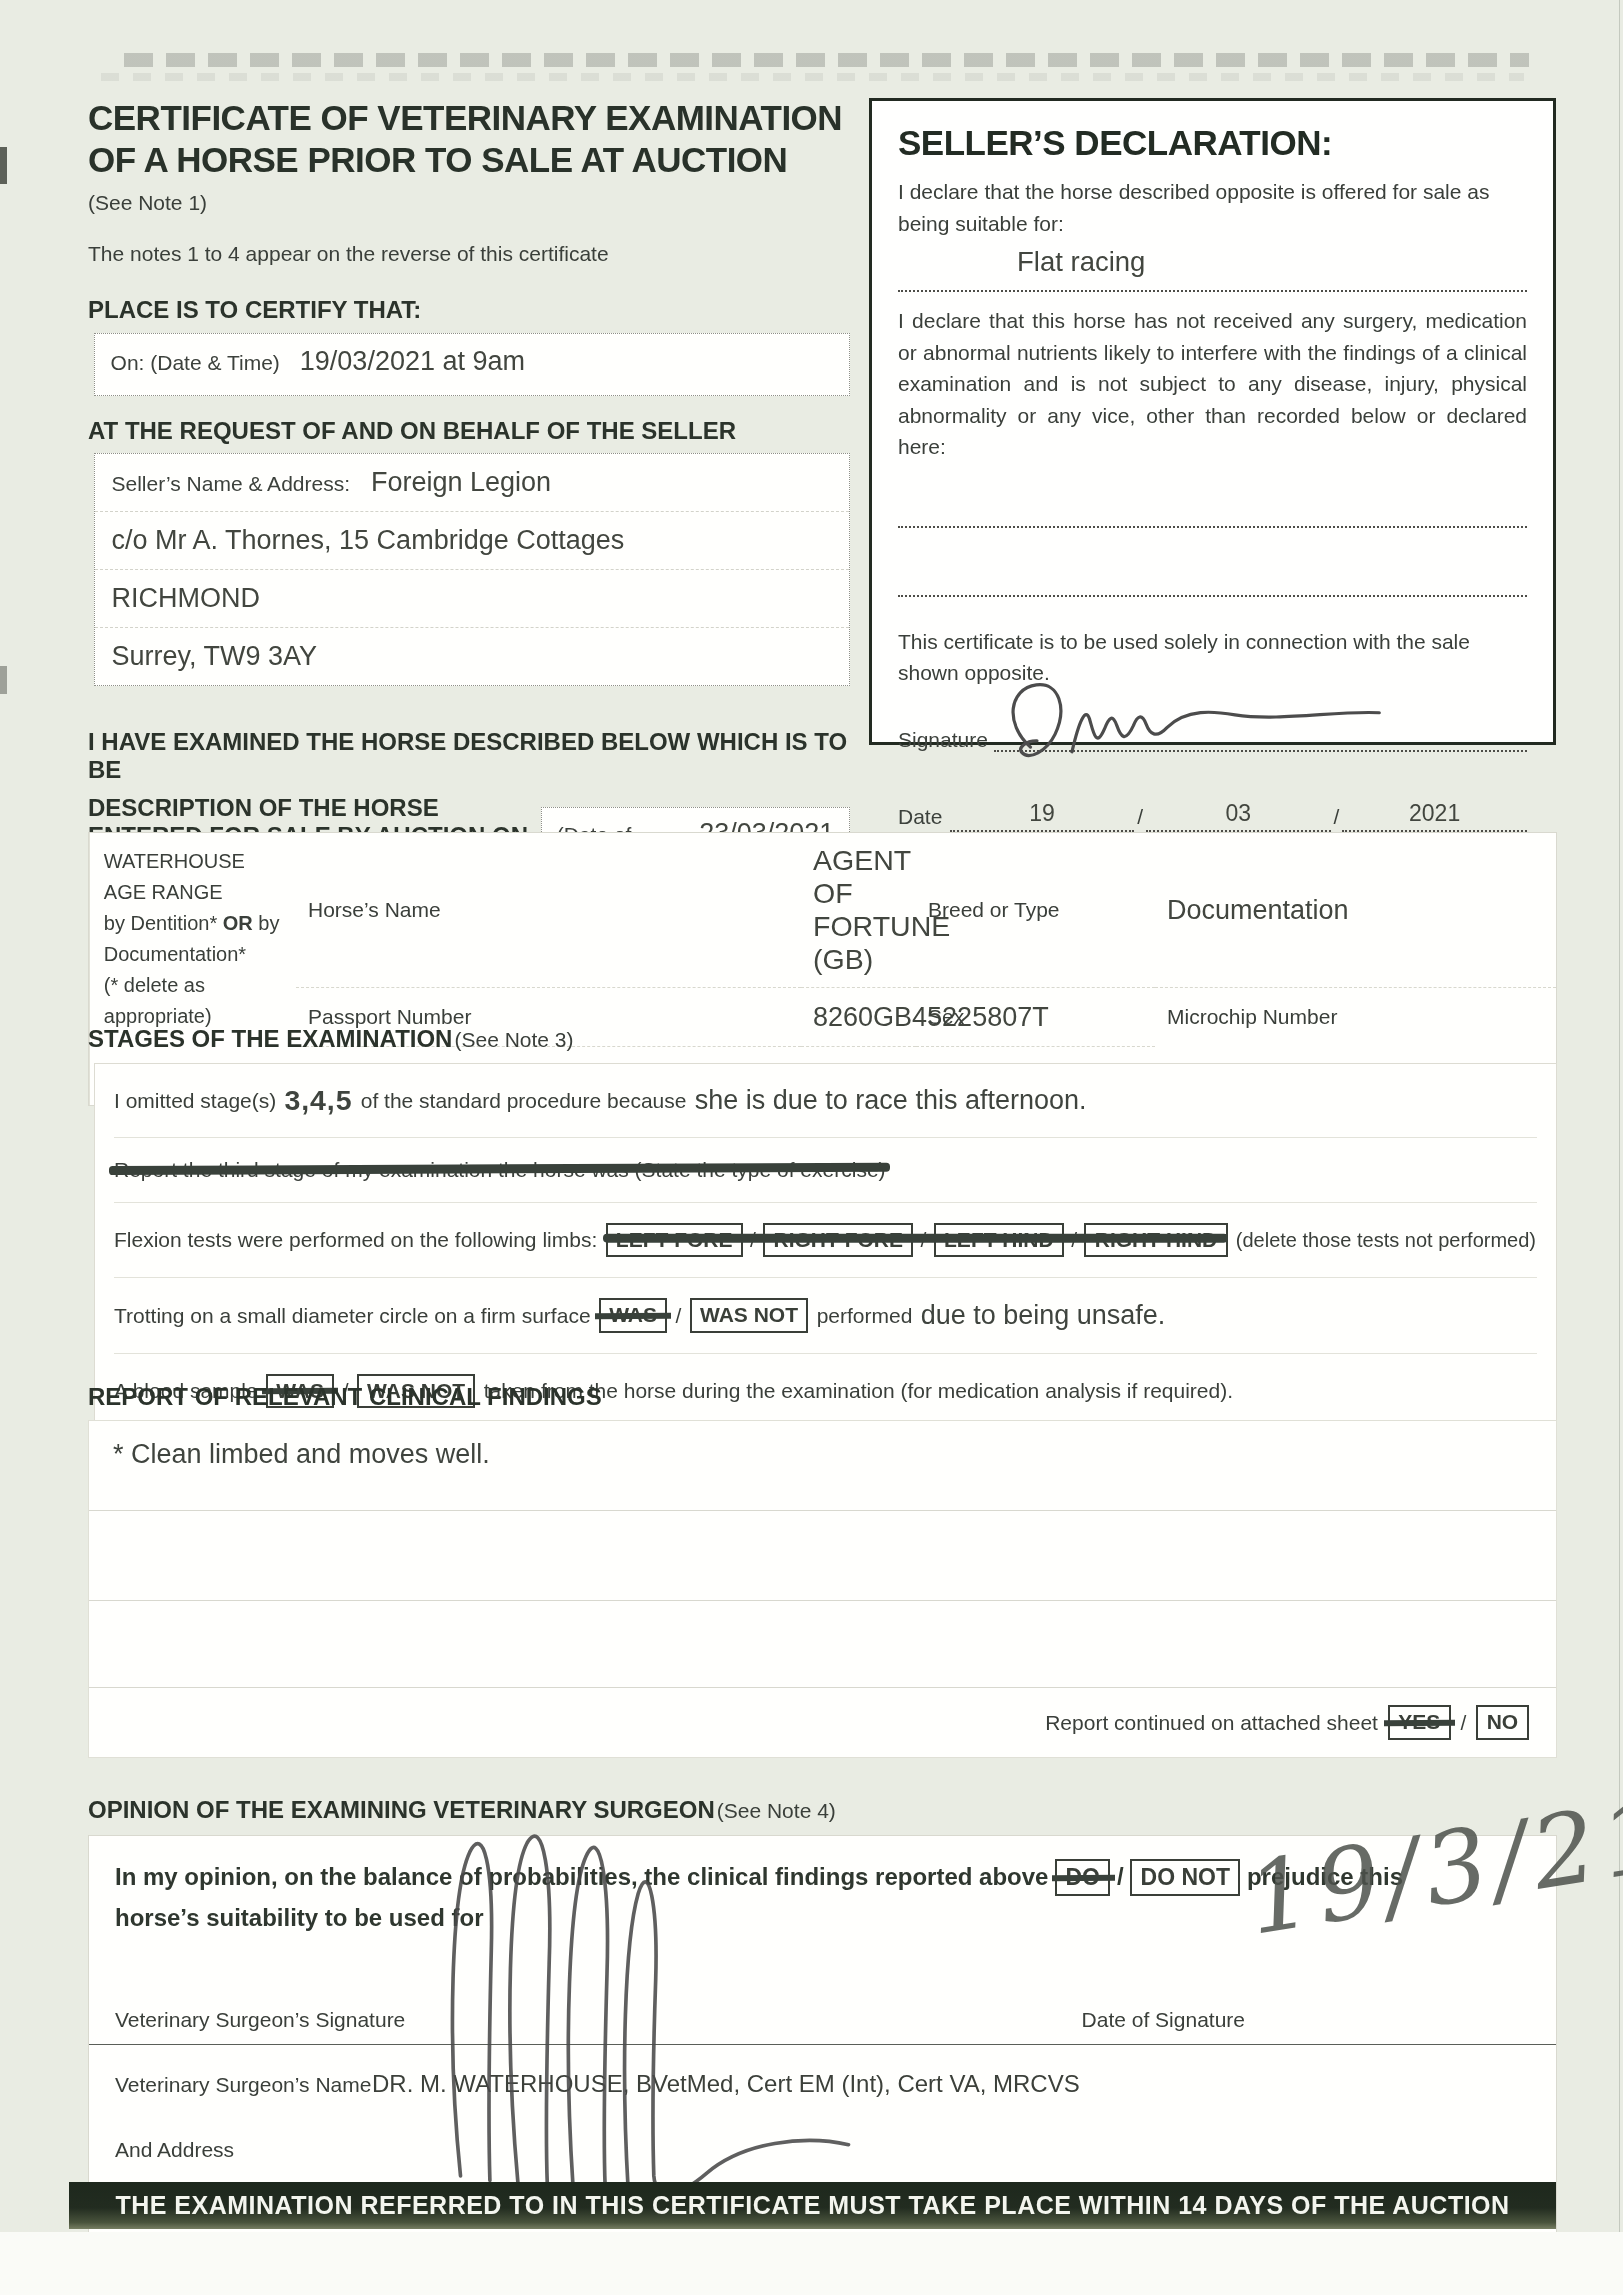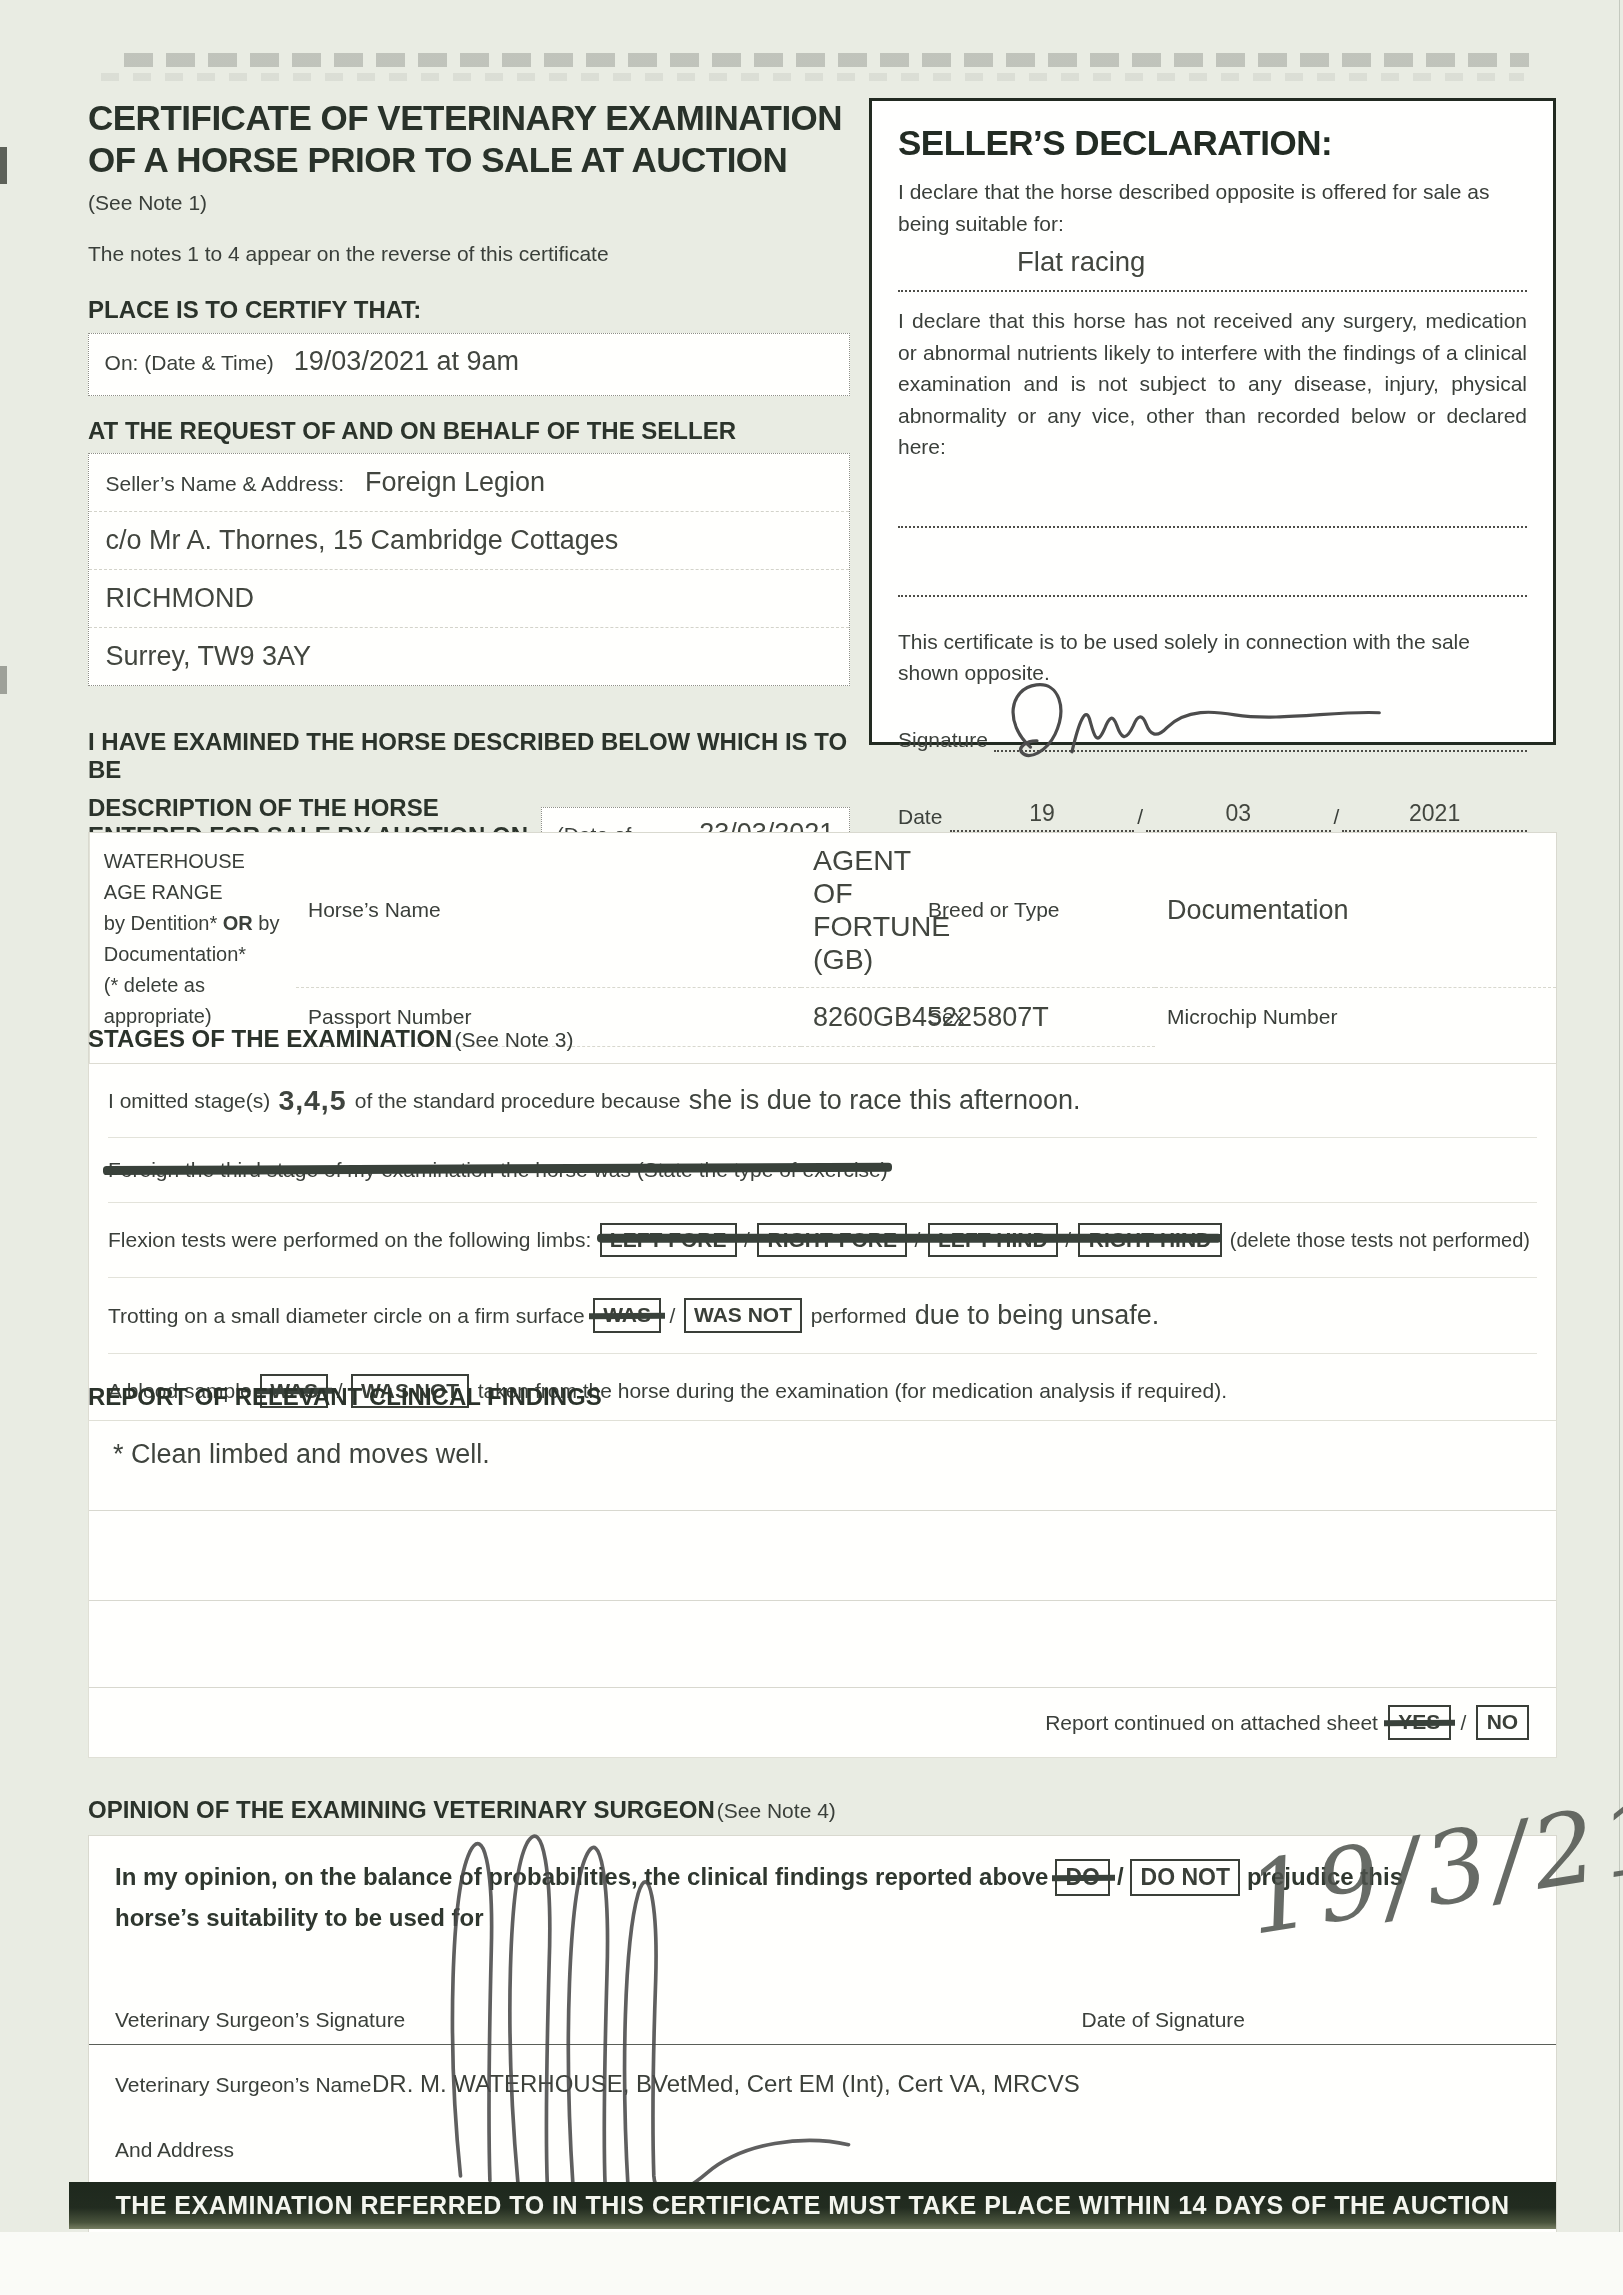--- a/index.html
+++ b/index.html
@@ -14,21 +14,21 @@
   .page-edge{position:absolute;right:3.7px;top:0;width:1.8px;height:100%;background:#c4c9bf;}
   .edge-mark{position:absolute;left:0;width:7.3px;background:#2d332b;opacity:.75;}
   .bottom-strip{position:absolute;left:0;top:2232px;width:100%;height:63px;background:#fafbf7;}
 
   
   .h-big{font-weight:bold;font-size:35px;line-height:1.2;letter-spacing:-0.5px;color:#29322a;}
   .h-sec{font-weight:bold;font-size:24px;color:#2b332b;}
   .h-note{font-weight:normal;font-size:21px;color:#3a3f3a;}
   .lbl{font-size:21px;color:#3c413c;}
   .val{font-size:27px;color:#42463f;}
-  .whitebox{background:#fffffd;}
+  .whitebox{background:#fffffd;margin-left:6px;}
   .dotted{border:1.4px dotted #8f9089;}
   .faintbox{border:0.9px solid #dddcd2;}
 
   .boxkw{display:inline-block;border:2.8px solid #3a3f38;padding:0 8.3px;font-weight:bold;
          font-size:21px;color:#3a3f38;line-height:1.45;position:relative;white-space:nowrap;}
   .struck{position:relative;}
   .struck::after{content:"";position:absolute;left:-5.5px;right:-6.4px;top:50%;height:6px;
                  background:#39413a;transform:translateY(-50%) rotate(-.3deg);}
   .heavy-struck{position:relative;display:inline-block;}
   .heavy-struck::after{content:"";position:absolute;left:-4.6px;right:-4.6px;top:47%;height:9.2px;
@@ -236,21 +236,21 @@
     <span class="h-sec">STAGES OF THE EXAMINATION</span>
     <span class="h-note">(See Note 3)</span>
     <div class="stagebox whitebox faintbox">
       <div class="stagerow">
         <span>I omitted stage(s)</span>
         <span class="fill-md" style="font-size:28.5px;">3,4,5</span>
         <span>of the standard procedure because</span>
         <span class="fill-lg">she is due to race this afternoon.</span>
       </div>
       <div class="stagerow">
-        <span class="heavy-struck">Foreign the third stage of my examination the horse was (State the type of exercise)</span>
+        <span class="heavy-struck">Report the third stage of my examination the horse was (State the type of exercise)</span>
       </div>
       <div class="stagerow">
         <span>Flexion tests were performed on the following limbs:</span>
         <span class="limbs">
           <span class="boxkw">LEFT FORE</span>
           <span>/</span>
           <span class="boxkw">RIGHT FORE</span>
           <span>/</span>
           <span class="boxkw">LEFT HIND</span>
           <span>/</span>

